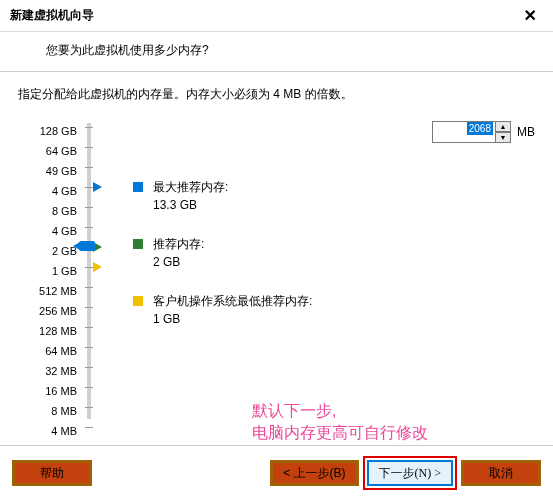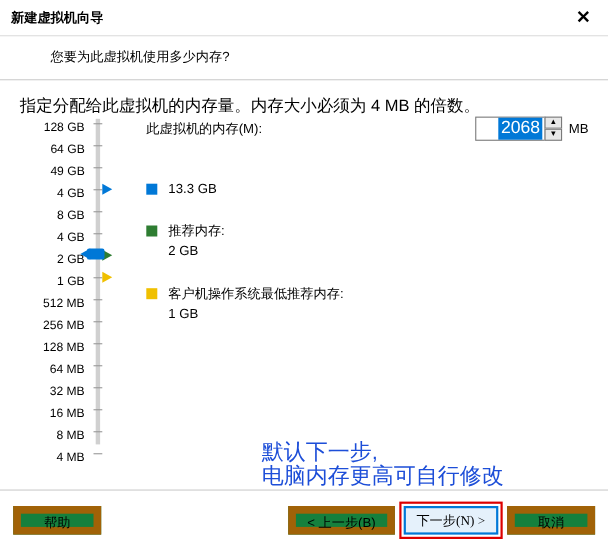--- a/index.html
+++ b/index.html
@@ -3,48 +3,48 @@
 <meta charset="utf-8">
 <style>
 * { box-sizing: border-box; margin: 0; padding: 0; }
 body { font-family: "Microsoft YaHei", "Segoe UI", sans-serif; font-size: 12px; background: #fff; width: 553px; height: 500px; overflow: hidden; position: relative; }
 .titlebar { display: flex; justify-content: space-between; align-items: center; padding: 6px 10px; border-bottom: 1px solid #ddd; font-weight: bold; }
 .close-btn { font-size: 16px; cursor: pointer; padding: 0 6px; }
 .header { padding: 10px 16px 12px 26px; border-bottom: 1px solid #ccc; }
 .header-title { font-size: 13px; font-weight: bold; margin-bottom: 4px; }
 .header-sub { font-size: 12px; margin-left: 20px; }
 .content { padding: 14px 18px 8px 18px; }
-.instruction { font-size: 15px; }
+.instruction { font-size: 12px; margin-bottom: 18px; }
 .main-area { display: flex; }
 .scale-col { width: 65px; display: flex; flex-direction: column; align-items: flex-end; padding-right: 6px; font-size: 11px; line-height: 20px; }
 .scale-col span { height: 20px; }
 .slider-col { width: 30px; position: relative; height: 300px; }
 .slider-track { position: absolute; left: 4px; top: 2px; width: 4px; height: 296px; background: #d0d0d0; }
 .slider-tick { position: absolute; left: 2px; width: 8px; height: 1px; background: #999; }
 .pointer { position: absolute; width: 0; height: 0; }
 .pointer-left { border-top: 5px solid transparent; border-bottom: 5px solid transparent; border-right: 9px solid; left: -10px; }
 .pointer-right { border-top: 5px solid transparent; border-bottom: 5px solid transparent; border-left: 9px solid; left: 10px; }
 .thumb { position: absolute; left: -4px; width: 16px; height: 10px; background: #0078d7; border-radius: 2px; }
 .info-col { flex: 1; padding-left: 20px; font-size: 12px; position: relative; }
 .mem-label-row { display: flex; align-items: center; margin-bottom: 36px; }
 .mem-label { flex: 0 0 auto; }
 .mem-input-wrap { display: flex; align-items: center; margin-left: auto; }
-.mem-input { width: 64px; height: 22px; border: 1px solid #7a7a7a; text-align: right; padding-right: 2px; font-size: 16px; background: #fff; color: #000; }
+.mem-input { width: 64px; height: 22px; border: 1px solid #7a7a7a; text-align: right; padding-right: 2px; font-size: 10px; background: #fff; color: #000; }
 .mem-input-sel { background: #0078d7; color: #fff; display: inline-block; padding: 1px 2px; }
 .spinner { display: flex; flex-direction: column; margin-left: -1px; }
 .spinner button { width: 16px; height: 11px; font-size: 7px; line-height: 7px; border: 1px solid #7a7a7a; background: #e8e8e8; cursor: pointer; padding: 0; }
 .mem-unit { margin-left: 6px; }
 .rec-block { margin-bottom: 24px; display: flex; }
 .rec-marker { width: 10px; height: 10px; margin-right: 10px; margin-top: 3px; flex-shrink: 0; }
 .rec-text { }
 .rec-title { margin-bottom: 2px; }
 .rec-value { font-weight: normal; }
-.annotation { position: absolute; color: #1d4ed8; font-size: 20px; line-height: 22px; bottom: 56px; left: 238px; }
+.annotation { position: absolute; color: #ec4899; font-size: 16px; line-height: 22px; bottom: 56px; left: 252px; }
 .footer { position: absolute; bottom: 0; left: 0; right: 0; border-top: 1px solid #ccc; padding: 10px 12px; display: flex; align-items: center; background: #fff; }
-.btn { min-width: 80px; height: 26px; border: 7px solid #a16207; background: #15803d; font-size: 12px; cursor: pointer; padding: 0 10px; }
+.btn { min-width: 80px; height: 26px; border: 3px solid #a16207; background: #c2410c; font-size: 12px; cursor: pointer; padding: 0 10px; }
 .btn-help { }
 .btn-group { margin-left: auto; display: flex; gap: 4px; align-items: center; }
 .btn-next-wrap { border: 2px solid #d00; padding: 2px; }
 .btn-next { border: 2px solid #0078d7; background: #e5f1fb; font-family: Liberation Serif, serif; }
 </style>
 </head>
 <body>
 
 <div class="titlebar">
   <span>新建虚拟机向导</span>
@@ -100,36 +100,36 @@
         </div>
       <div class="pointer pointer-right" style="border-left-color:#0078d7; top:61px;"></div>
       <div class="pointer pointer-right" style="border-left-color:#2e7d32; top:121px;"></div>
       <div class="pointer pointer-right" style="border-left-color:#f0c000; top:141px;"></div>
       <div class="thumb" style="top:120px;"></div>
       <div class="pointer pointer-left" style="border-right-color:#0078d7; top:120px;"></div>
     </div>
 
     <div class="info-col">
       <div class="mem-label-row">
-        <span class="mem-label">此虚拟机的内存(M):</span>
         <div class="mem-input-wrap">
           <div class="mem-input">
             <span class="mem-input-sel">2068</span>
           </div>
           <div class="spinner">
             <button>▲</button>
             <button>▼</button>
           </div>
           <span class="mem-unit">MB</span>
         </div>
       </div>
 
       <div class="rec-block">
         <div class="rec-marker" id="max-marker" style="background: rgb(0, 120, 215);"></div>
         <div class="rec-text">
+          <div class="rec-title">最大推荐内存:</div>
           <div class="rec-value">13.3 GB</div>
         </div>
       </div>
 
       <div class="rec-block">
         <div class="rec-marker" id="rec-marker" style="background: rgb(46, 125, 50);"></div>
         <div class="rec-text">
           <div class="rec-title">推荐内存:</div>
           <div class="rec-value">2 GB</div>
         </div>

